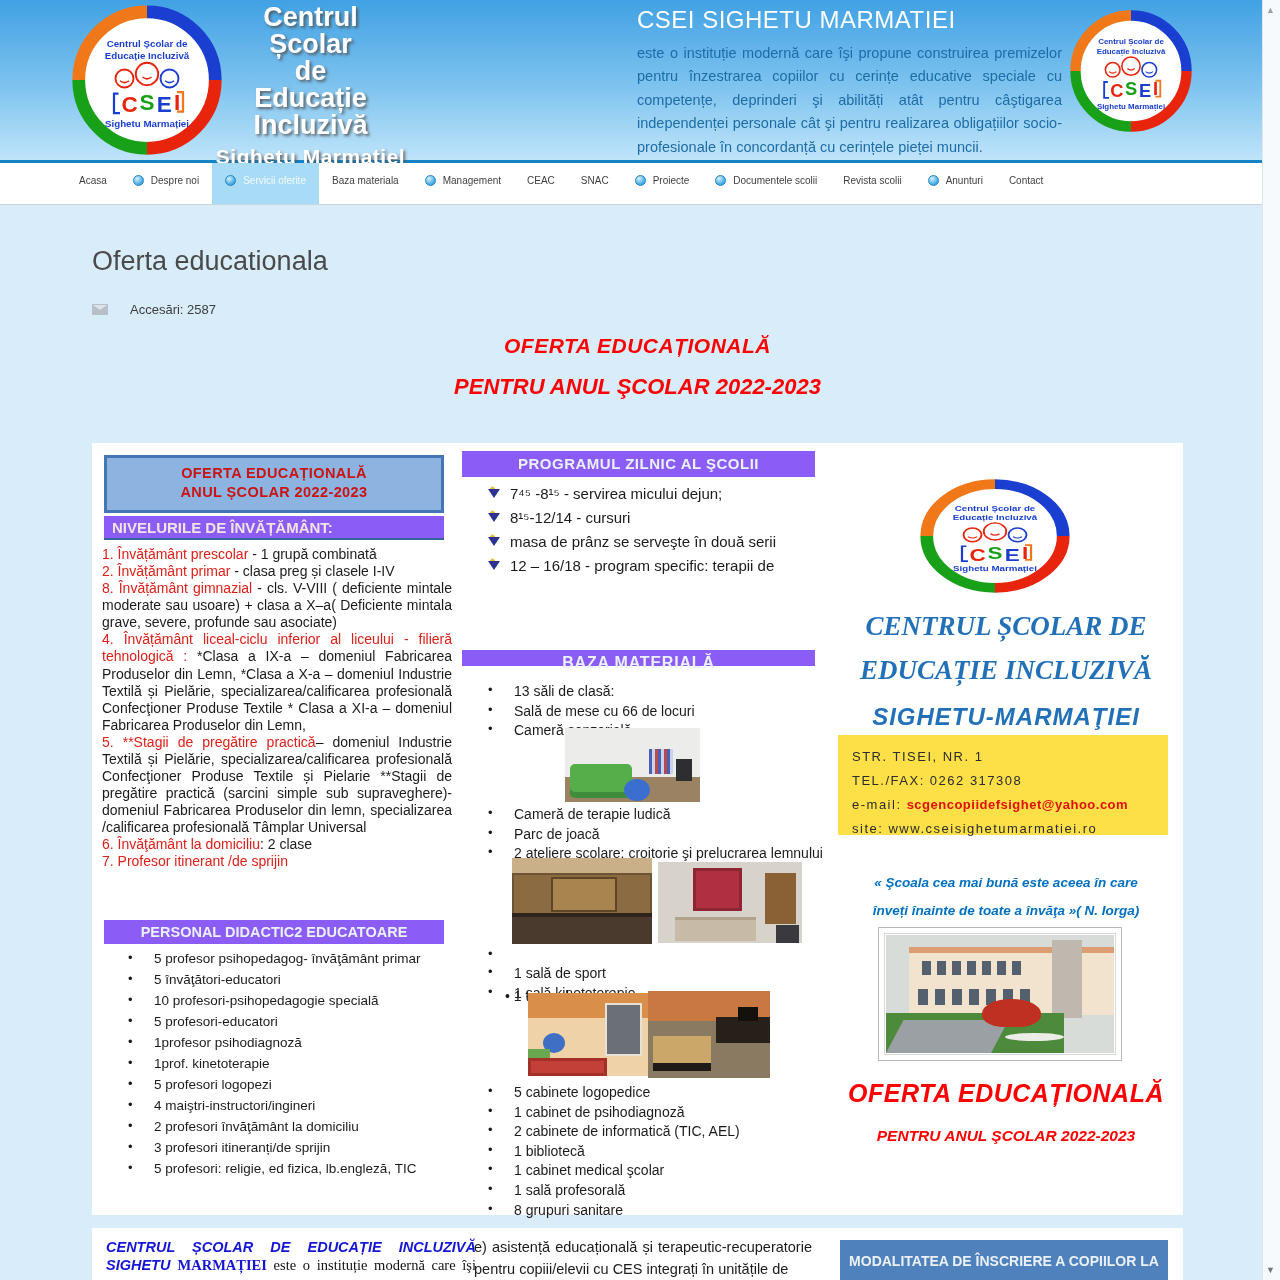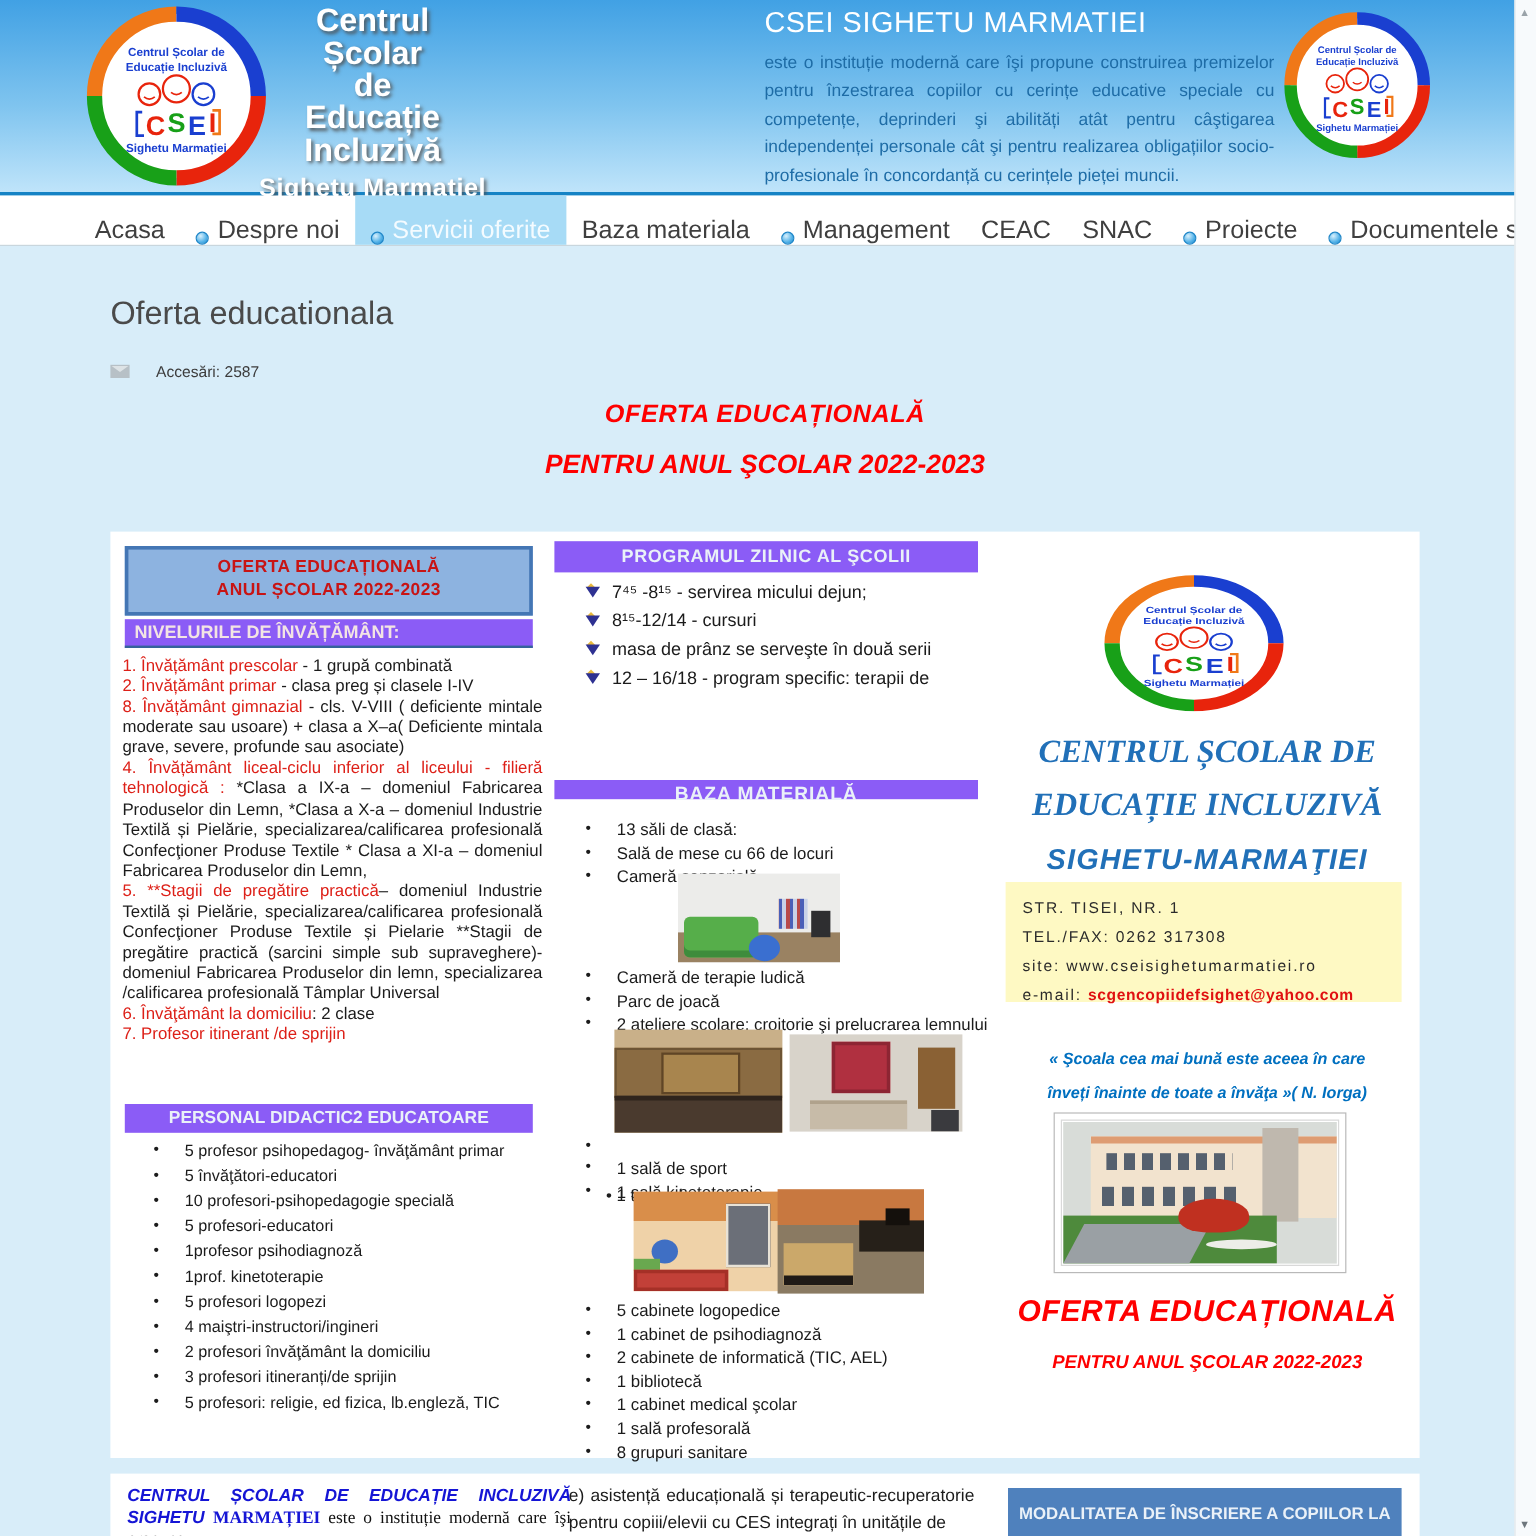--- a/index.html
+++ b/index.html
@@ -15,21 +15,21 @@
         color:#fff;font-weight:bold;font-size:27px;line-height:27px;
         text-shadow:2px 2px 3px rgba(80,80,80,.85);}
   .site-name-block .sub{font-size:21px;margin-top:4px;letter-spacing:.5px;}
   .header-right{position:absolute;left:637px;top:6px;width:425px;}
   .header-right h1{margin:0 0 8px 0;font-size:24px;font-weight:normal;color:#fff;letter-spacing:.5px;}
   .header-right p{margin:0;font-size:14.5px;line-height:1.62;color:#1E6CA6;text-align:justify;}
 
   
   .nav{position:absolute;left:0;top:163px;width:1280px;height:42px;background:#fff;
        border-bottom:1px solid #c9d6dd;display:flex;align-items:stretch;padding-left:66px;box-sizing:border-box;}
-  .nav-item{display:flex;align-items:flex-end;padding:0 13px;font-size:21px;color:#3F3F3F;cursor:pointer;white-space:nowrap;}
+  .nav-item{display:flex;align-items:flex-start;padding:12px 13px;font-size:10px;color:#3F3F3F;cursor:pointer;white-space:nowrap;}
   .nav-item.active{background:#A7DBF6;color:#F4FBFF;}
   .nav-bullet{width:11px;height:11px;border-radius:50%;margin-right:7px;
        background:radial-gradient(circle at 35% 30%,#D9F0FC,#51B1E8 60%,#2187C8);border:1px solid #2187C8;box-sizing:border-box;}
 
   
   .page-title{position:absolute;left:92px;top:246px;font-size:27px;color:#4A4A4A;}
   .meta-row{position:absolute;left:92px;top:302px;display:flex;align-items:center;font-size:13px;color:#3c3c3c;}
   .mail-icon{width:16px;height:11px;background:#B7C0C6;position:relative;margin-right:22px;display:inline-block;}
   .mail-icon:before{content:"";position:absolute;left:1px;top:1px;border-left:7px solid transparent;
        border-right:7px solid transparent;border-top:5px solid #DDE3E6;width:0;}
@@ -109,21 +109,21 @@
   .ph-building .curb{left:52%;bottom:10%;width:26%;height:7%;background:#EDEDE8;border-radius:50%;}
   .frame{position:absolute;left:786px;top:484px;width:242px;height:132px;background:#fff;border:1px solid #b9b9b9;box-shadow:inset 0 0 0 5px #fff,inset 0 0 0 6px #d9d9d9;}
   .frame .ph-building{left:7px;top:7px;}
 
   
   .rlogo{position:absolute;left:828px;top:36px;}
   .org-line{position:absolute;left:744px;width:340px;text-align:center;color:#2170B8;font-weight:bold;font-style:italic;}
   .org-line.s1{top:168px;font-size:27px;font-family:"Liberation Serif",serif;}
   .org-line.s2{top:212px;font-size:27px;font-family:"Liberation Serif",serif;}
   .org-line.s3{top:260px;font-size:24px;letter-spacing:1px;}
-  .contact-box{position:absolute;left:746px;top:292px;width:330px;height:100px;background:#fef9c3;
+  .contact-box{position:absolute;left:746px;top:292px;width:330px;height:100px;background:#fde047;
       padding:10px 0 0 14px;box-sizing:border-box;font-size:13px;color:#2b2b2b;letter-spacing:1.5px;line-height:24px;}
   .contact-box .email{color:#E01010;font-weight:bold;letter-spacing:.5px;}
   .quote-line{position:absolute;left:744px;width:340px;text-align:center;color:#0070C0;
       font-weight:bold;font-style:italic;font-size:13.5px;}
   .quote-line.q1{top:432px;}
   .quote-line.q2{top:460px;}
   .r-offer{position:absolute;left:744px;width:340px;text-align:center;color:#FE0000;font-weight:bold;font-style:italic;}
   .r-offer.o1{top:636px;font-size:25px;letter-spacing:.5px;}
   .r-offer.o2{top:684px;font-size:15.5px;}
 
@@ -445,22 +445,22 @@
       <svg width="150" height="114" viewBox="0 0 200 200" preserveAspectRatio="none">
           <use href="#csei-logo"></use>
         </svg>
     </div>
     <div class="org-line s1">CENTRUL ȘCOLAR DE</div>
     <div class="org-line s2">EDUCAȚIE INCLUZIVĂ</div>
     <div class="org-line s3">SIGHETU-MARMAŢIEI</div>
     <div class="contact-box">
       <div>STR. TISEI, NR. 1</div>
       <div>TEL./FAX: 0262 317308</div>
+      <div><span> e-mail: </span><span class="email">scgencopiidefsighet@yahoo.com</span></div>
       <div>site: www.cseisighetumarmatiei.ro</div>
-      <div><span> e-mail: </span><span class="email">scgencopiidefsighet@yahoo.com</span></div>
     </div>
     <div class="quote-line q1">« Şcoala cea mai bună este aceea în care</div>
     <div class="quote-line q2">înveți înainte de toate a învăţa »( N. Iorga)</div>
     <div class="frame">
       <div class="photo ph-building">
           <i class="bld"></i>
           <i class="stone"></i>
           <i class="w1"></i>
           <i class="w2"></i>
           <i class="lawn"></i>

